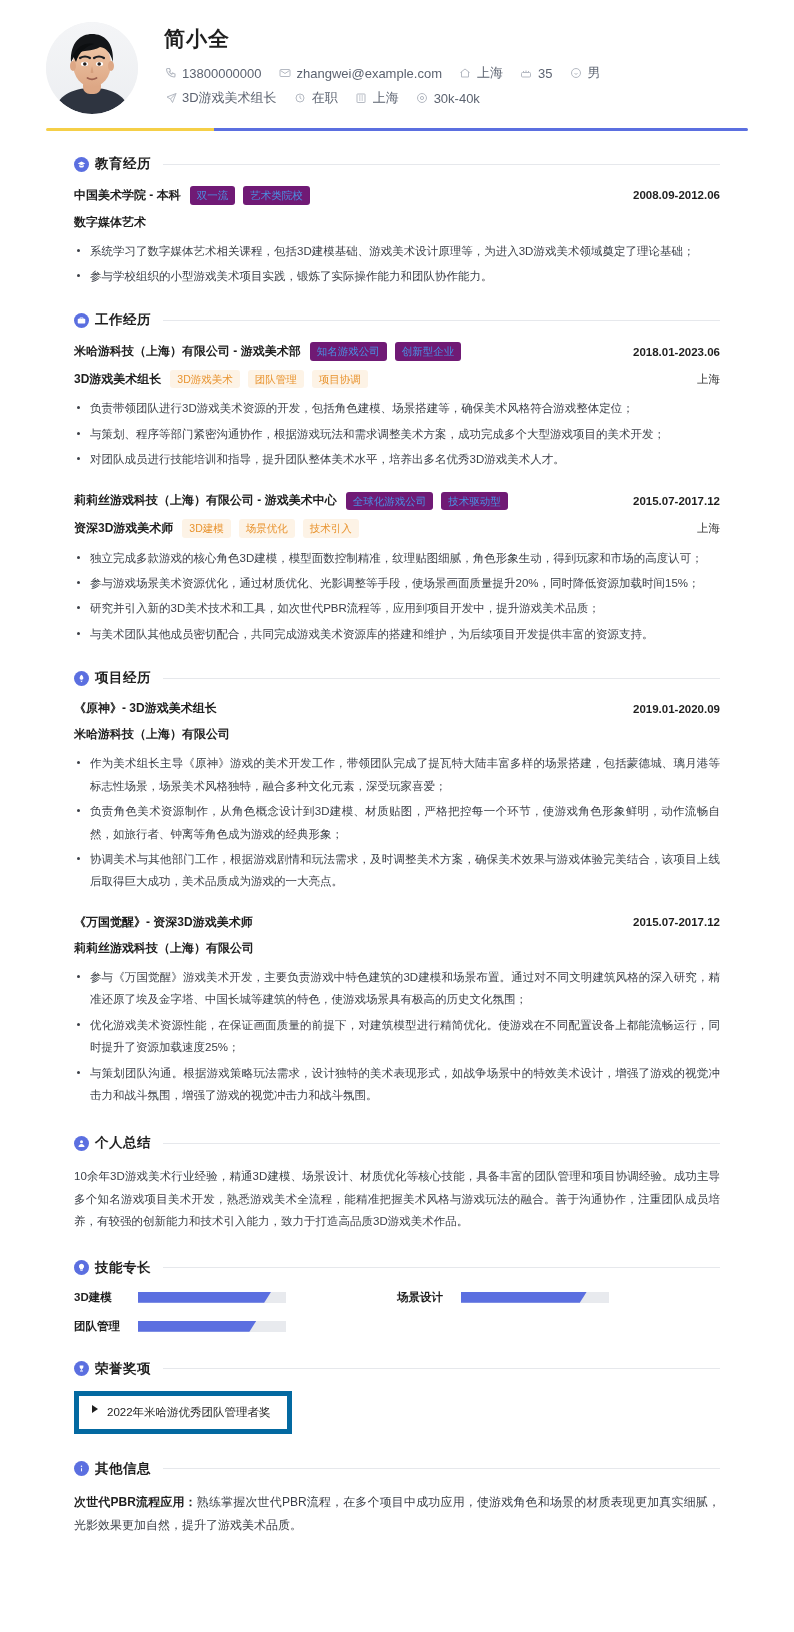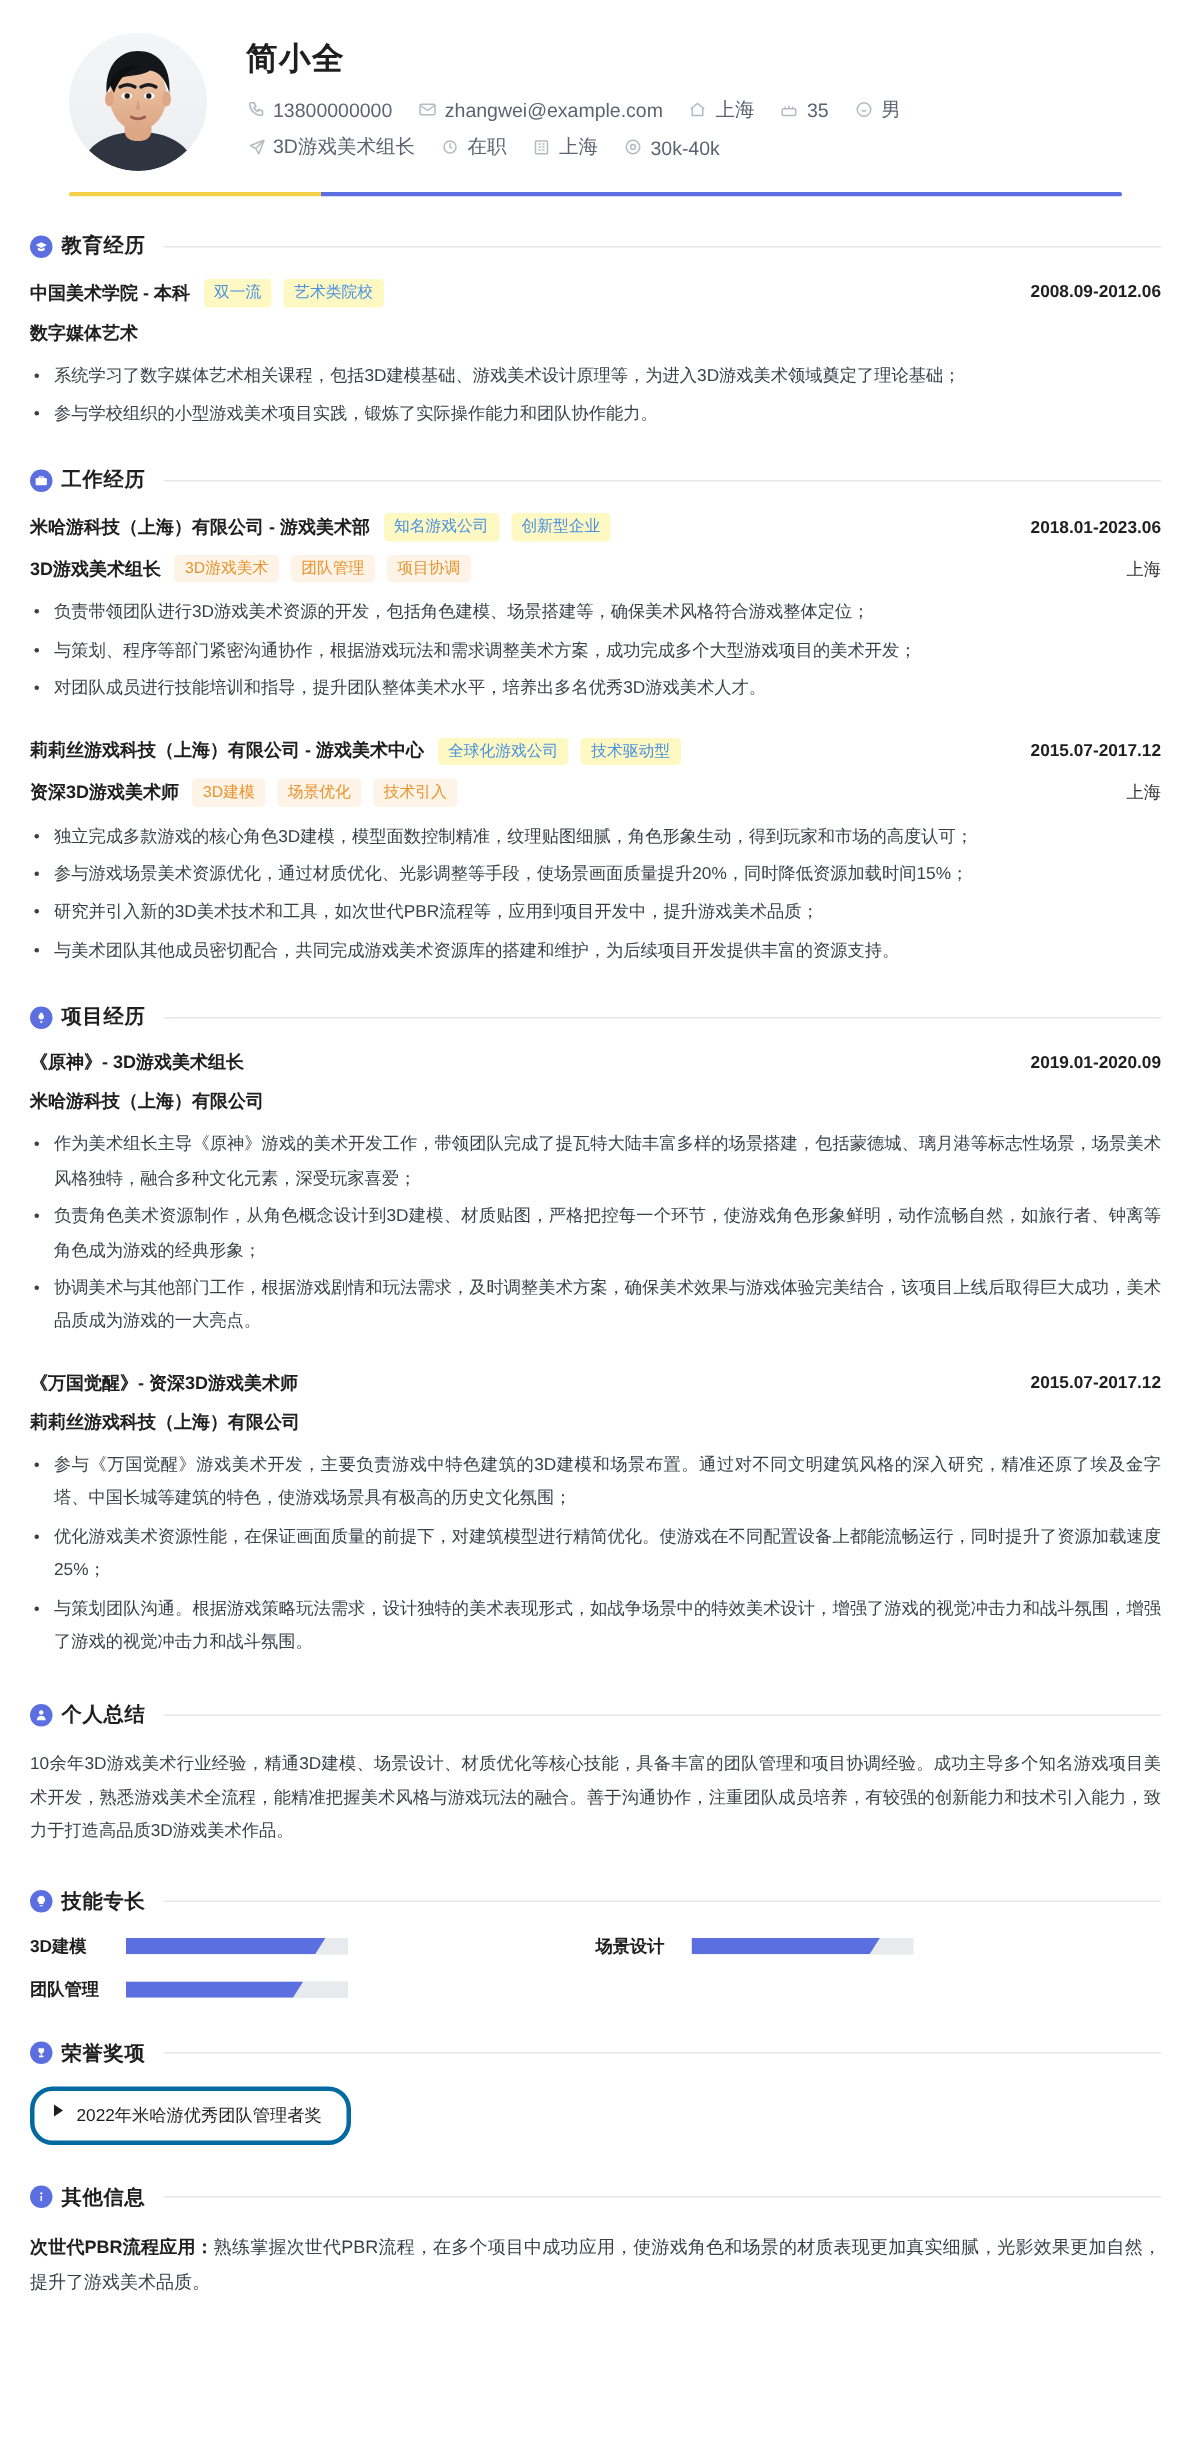--- a/index.html
+++ b/index.html
@@ -64,21 +64,21 @@
     margin: 14px 46px 0 46px;
     height: 3px;
     display: flex;
     border-radius: 2px;
     overflow: hidden;
   }
   .divider-bar .dv-yellow { width: 24%; background: #f5cf47; }
   .divider-bar .dv-blue { flex: 1; background: #5b6fe0; }
 
   
-  .section { padding: 0 20px; margin-top: 24px; }
+  .section { padding: 0 74px; margin-top: 24px; }
   .sec-head {
     display: flex;
     align-items: center;
     margin-bottom: 13px;
   }
   .sec-icon {
     width: 15px; height: 15px;
     border-radius: 50%;
     background: #5b6fe0;
     display: inline-flex;
@@ -144,21 +144,21 @@
   }
   .tag {
     display: inline-block;
     font-size: 10.5px;
     line-height: 1;
     padding: 4px 7px;
     border-radius: 3px;
     margin-right: 8px;
     white-space: nowrap;
   }
-  .tag-blue { background: #fef9c3; color: #4a90e2; }
+  .tag-blue { background: #701a75; color: #4a90e2; }
   .tag-orange { background: #fdf3e6; color: #e8932e; }
 
   .sub-title {
     font-size: 12px;
     font-weight: bold;
     color: #1f1f1f;
     margin-bottom: 9px;
   }
 
   ul.bullets { list-style: none; margin: 0; padding: 0; }
@@ -218,22 +218,22 @@
   .skill-fill {
     position: absolute;
     left: 0; top: 0; bottom: 0;
     background: #5b6fe0;
     clip-path: polygon(0 0, 100% 0, calc(100% - 7px) 100%, 0 100%);
   }
 
   
   .award-chip {
     display: inline-flex;
-    border: 3px solid #0369a1;
-    border-radius: 15px;
+    border: 5px solid #0369a1;
+    border-radius: 0;
     padding: 9px 16px 9px 13px;
     background: #fff;
   }
   .award-chip .tri {
     width: 0; height: 0;
     border-left: 6px solid #1f1f1f;
     border-top: 4px solid transparent;
     border-bottom: 4px solid transparent;
     margin-right: 9px;
     flex: 0 0 6px;

